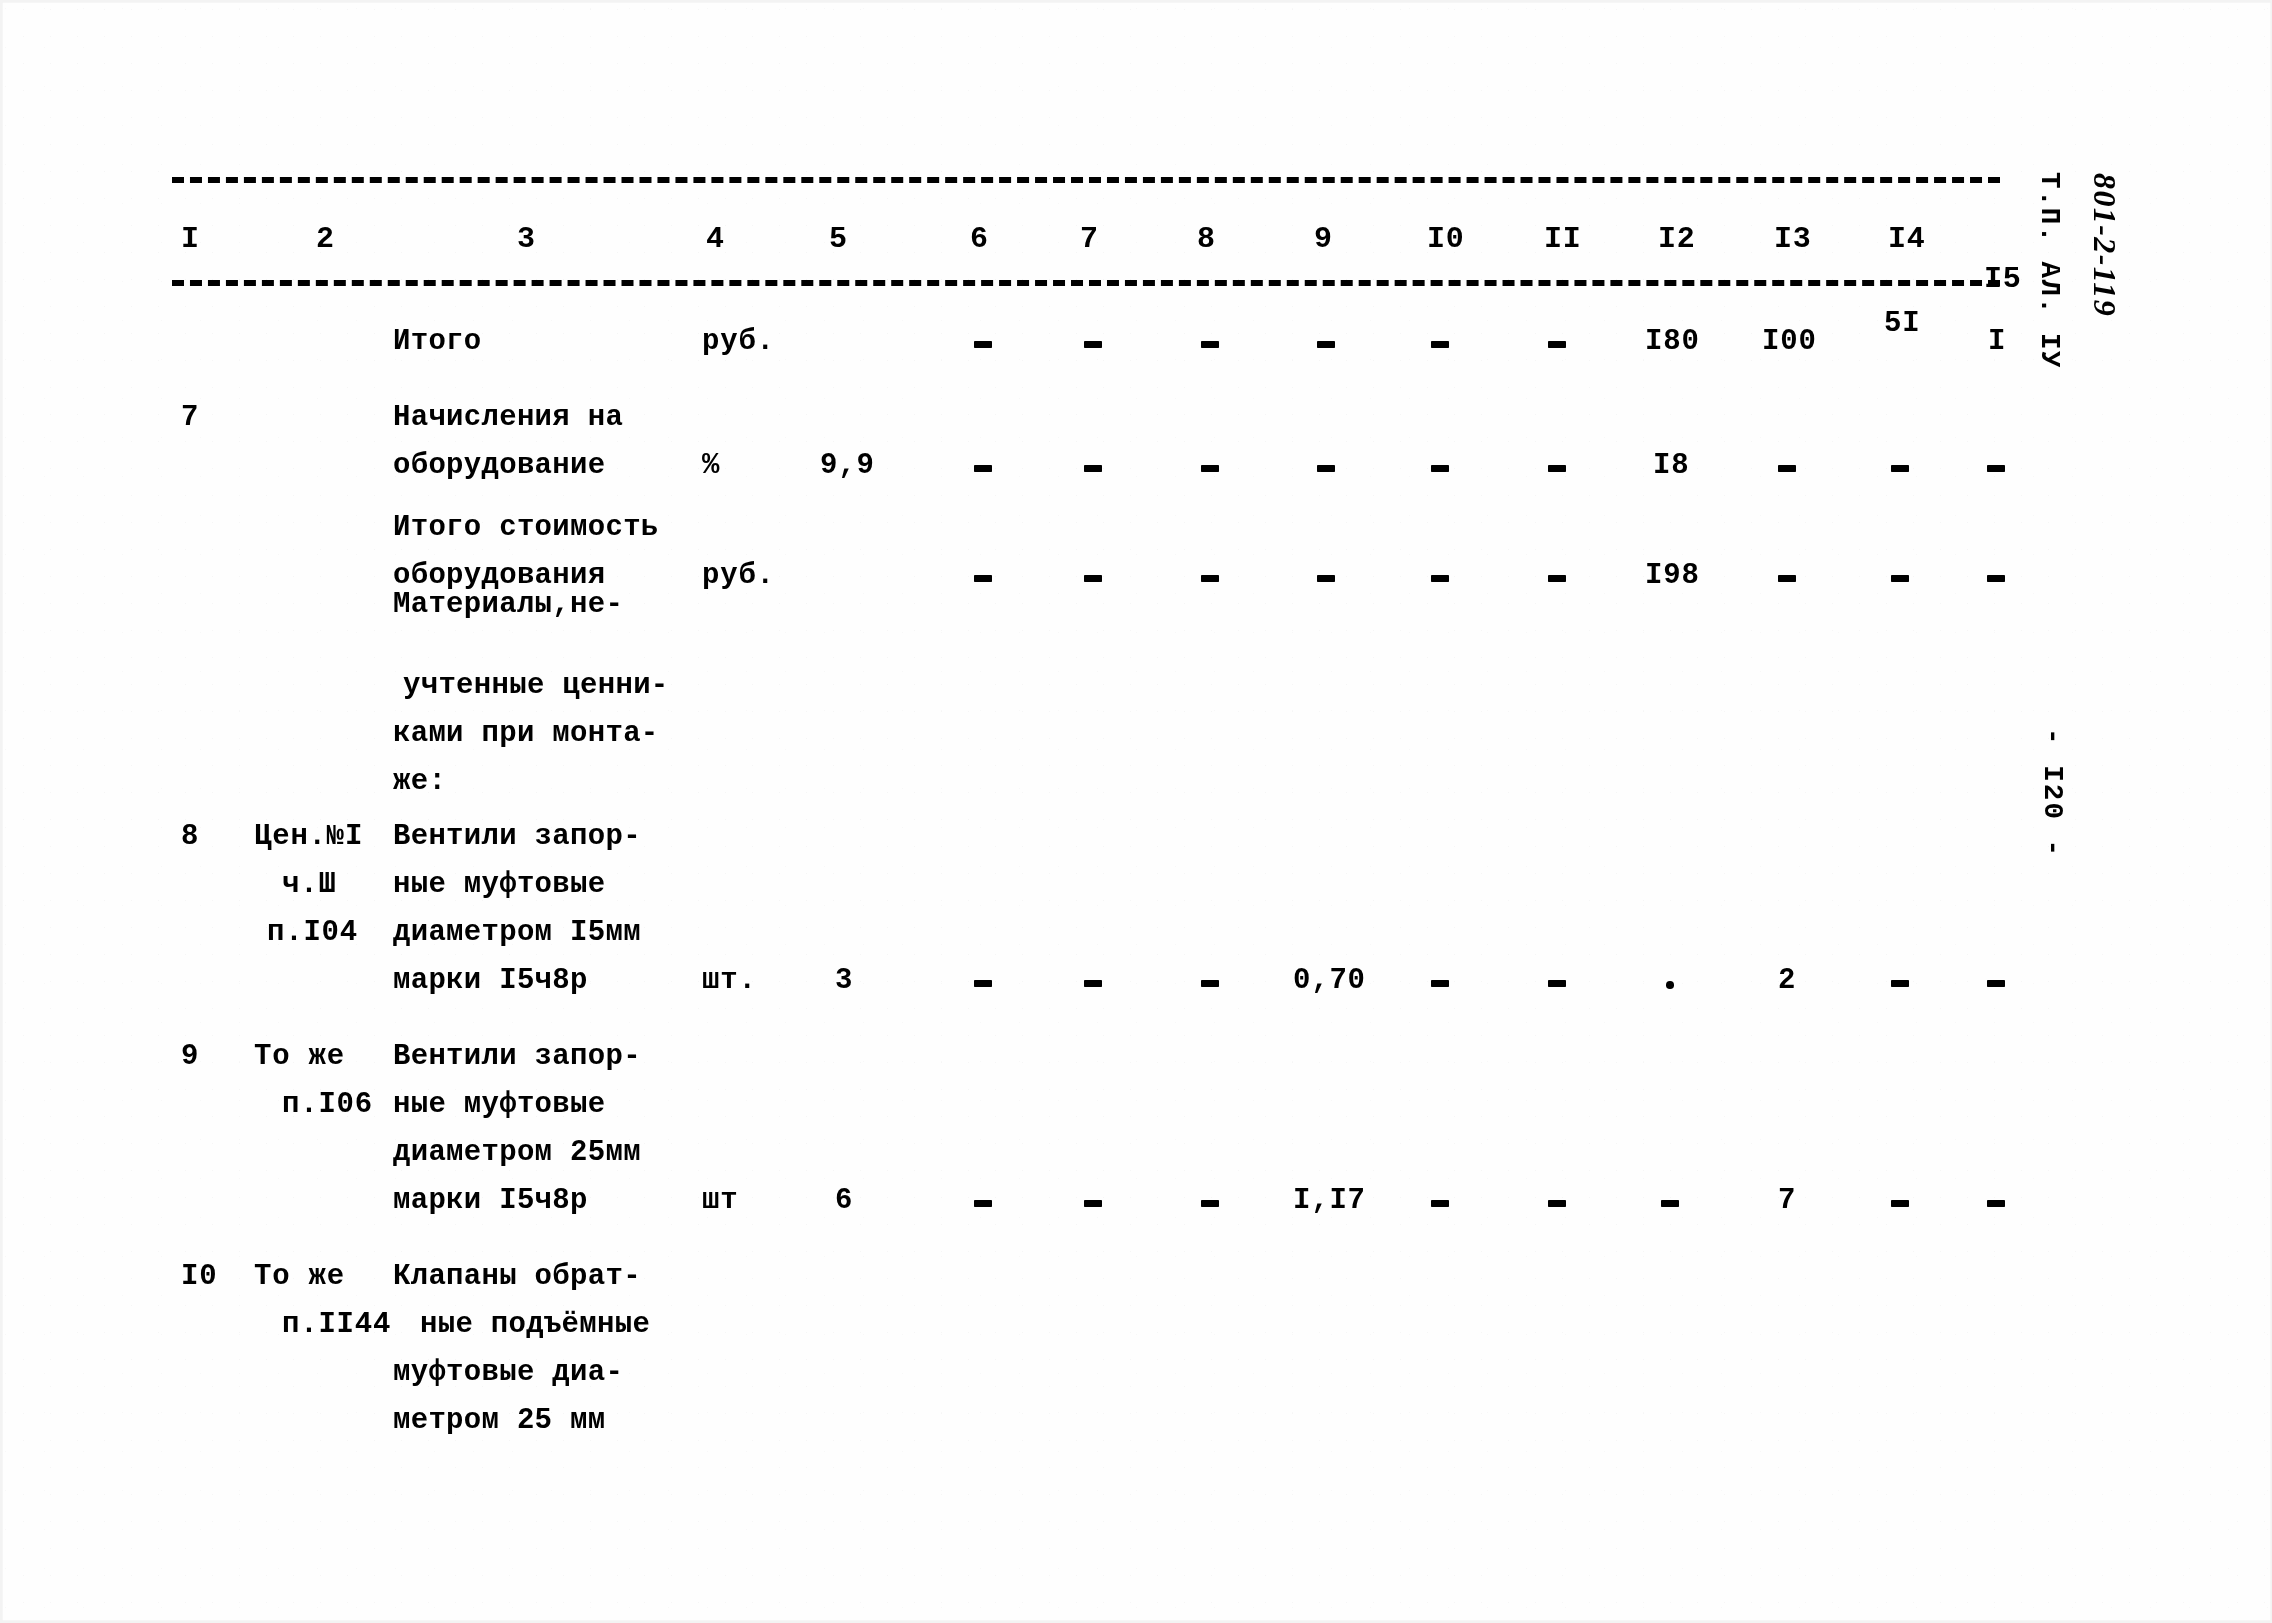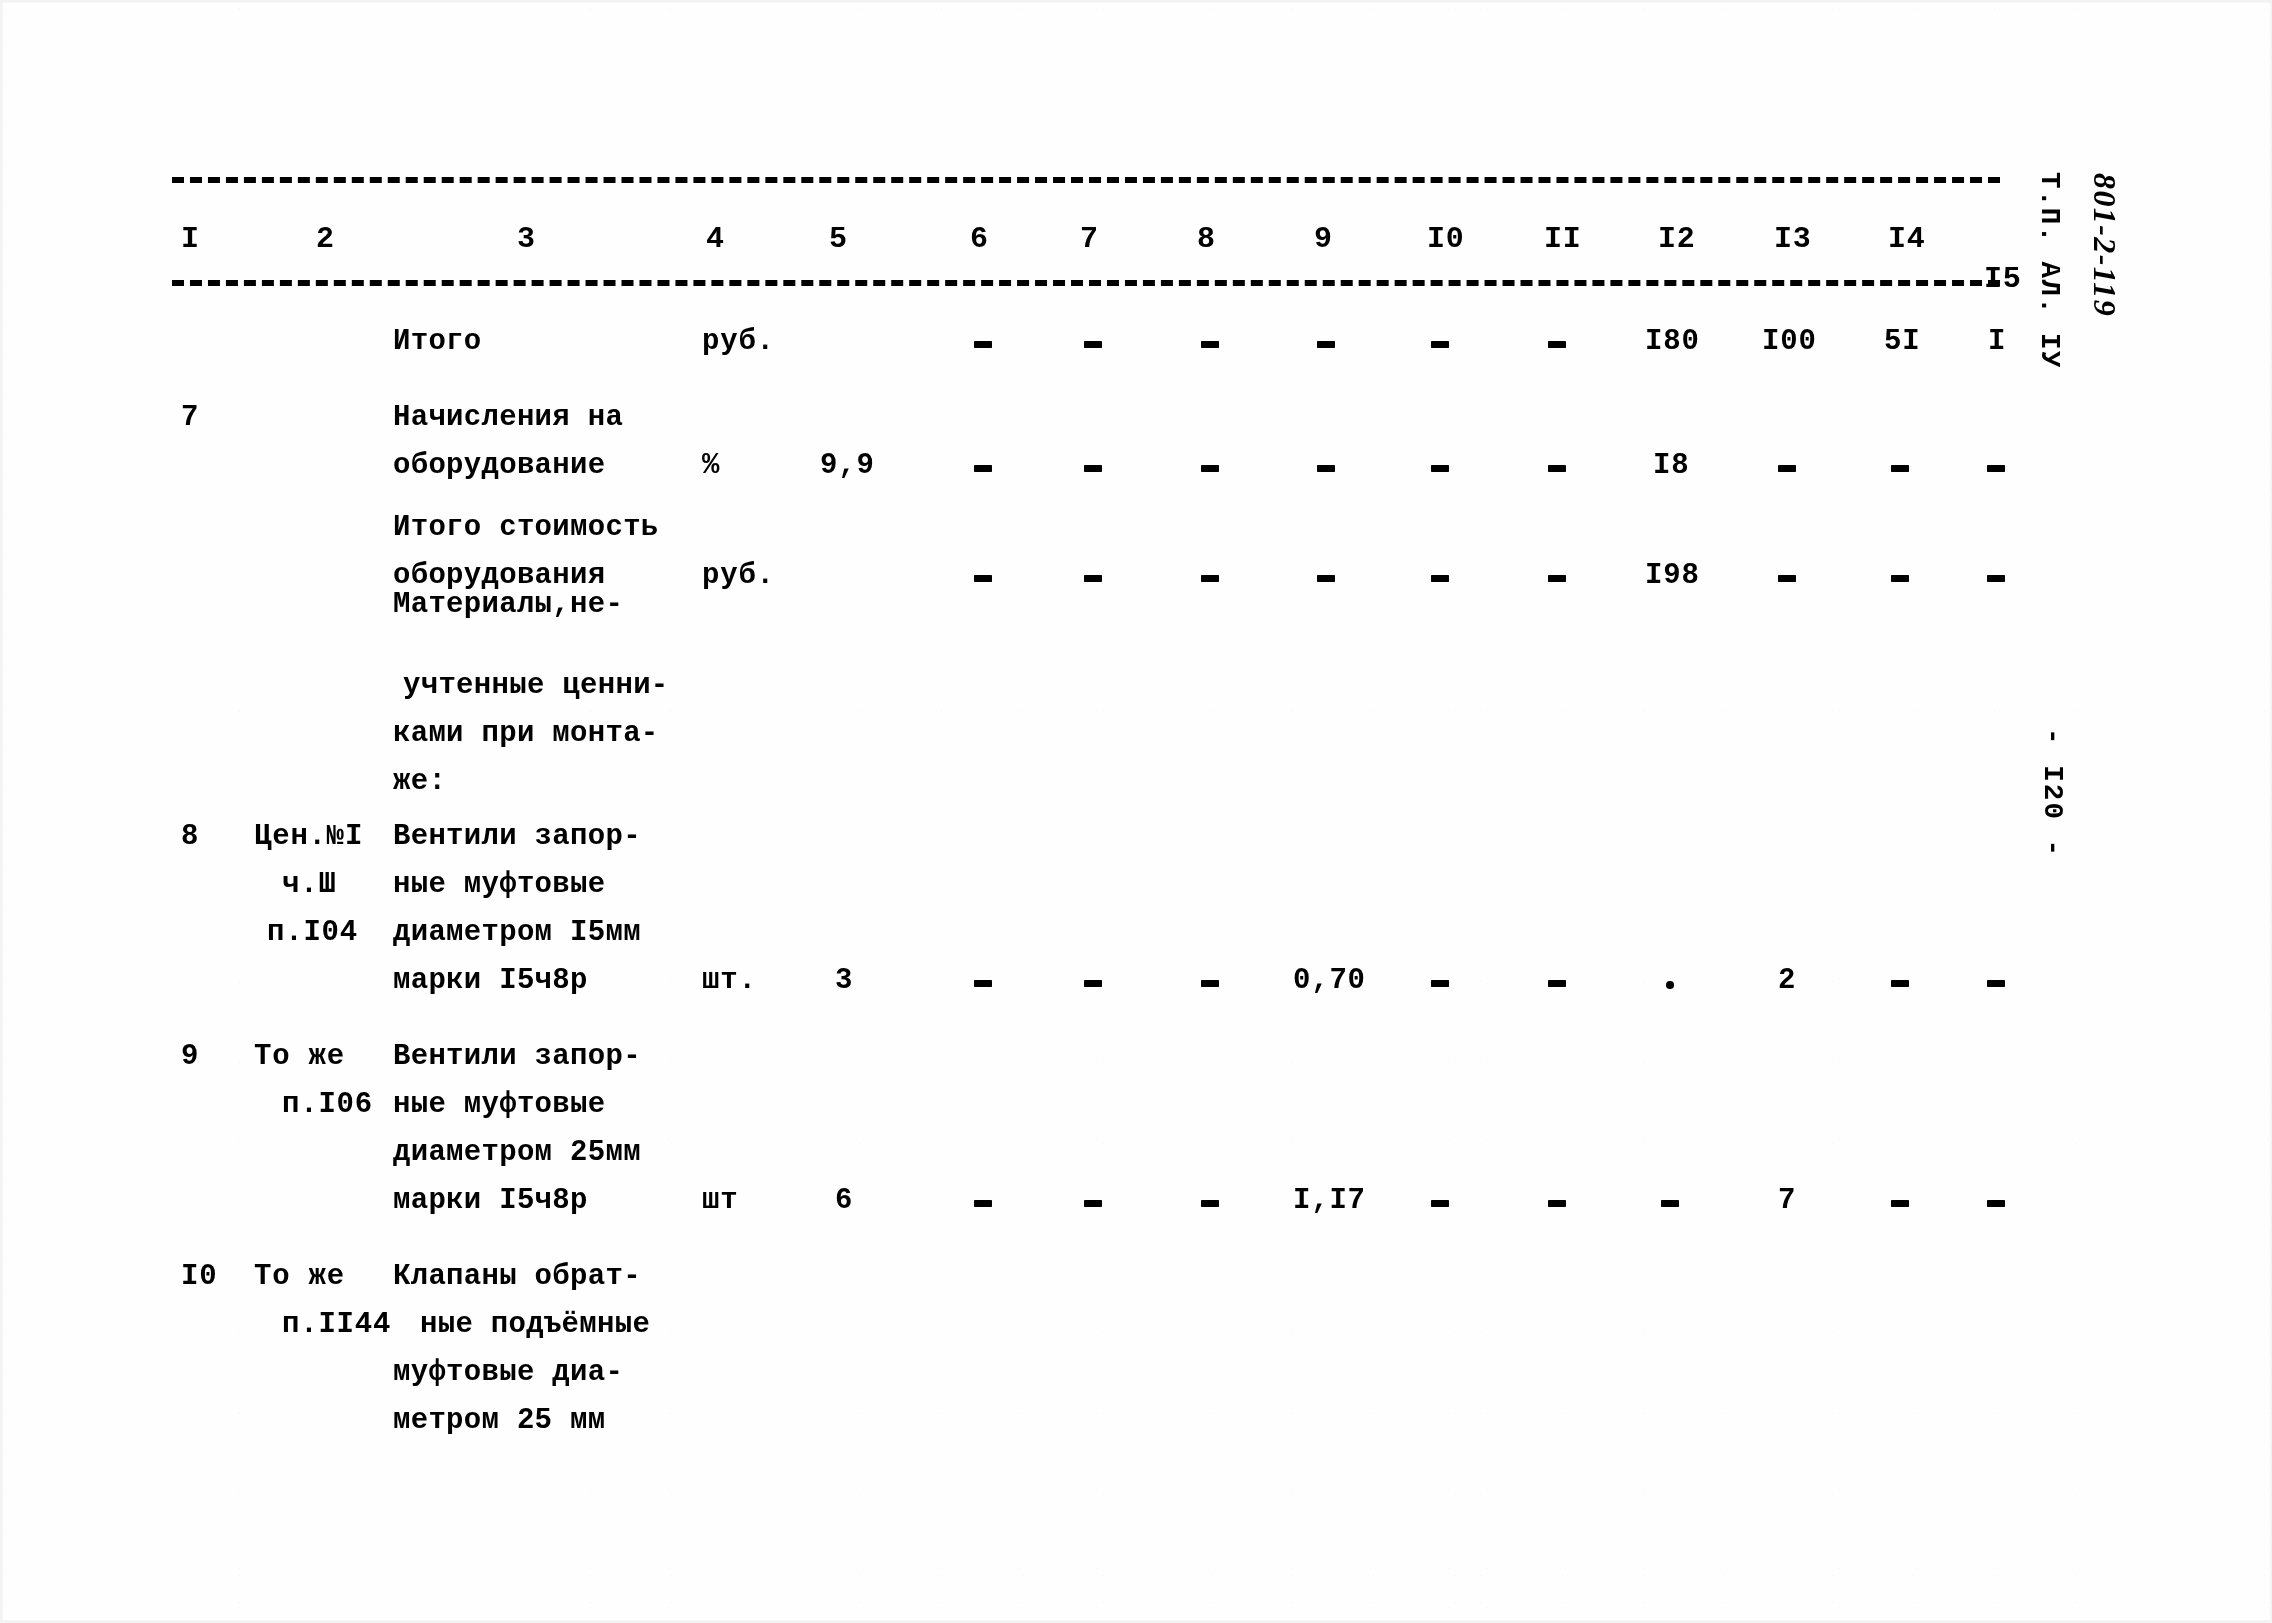--- a/index.html
+++ b/index.html
@@ -118,21 +118,21 @@
       <div class="cell desc" style="left: 393px; top: 323px;">Итого</div>
       <div class="cell" style="left: 702px; top: 323px;">руб.</div>
       <div class="dash" style="left: 974px; top: 341px;"></div>
       <div class="dash" style="left: 1084px; top: 341px;"></div>
       <div class="dash" style="left: 1201px; top: 341px;"></div>
       <div class="dash" style="left: 1317px; top: 341px;"></div>
       <div class="dash" style="left: 1431px; top: 341px;"></div>
       <div class="dash" style="left: 1548px; top: 341px;"></div>
       <div class="cell num" style="left: 1645px; top: 323px;">I80</div>
       <div class="cell num" style="left: 1762px; top: 323px;">I00</div>
-      <div class="cell num" style="left: 1884px; top: 323px; text-align: center;">5I</div>
+      <div class="cell num" style="left: 1884px; top: 305px; text-align: center;">5I</div>
       <div class="cell num" style="left: 1988px; top: 323px;">I</div>
       <div class="cell num" style="left: 181px; top: 399px;">7</div>
       <div class="cell desc" style="left: 393px; top: 399px;">Начисления на</div>
       <div class="cell desc" style="left: 393px; top: 447px;">оборудование</div>
       <div class="cell" style="left: 702px; top: 447px;">%</div>
       <div class="cell" style="left: 820px; top: 447px;">9,9</div>
       <div class="dash" style="left: 974px; top: 465px;"></div>
       <div class="dash" style="left: 1084px; top: 465px;"></div>
       <div class="dash" style="left: 1201px; top: 465px;"></div>
       <div class="dash" style="left: 1317px; top: 465px;"></div>

